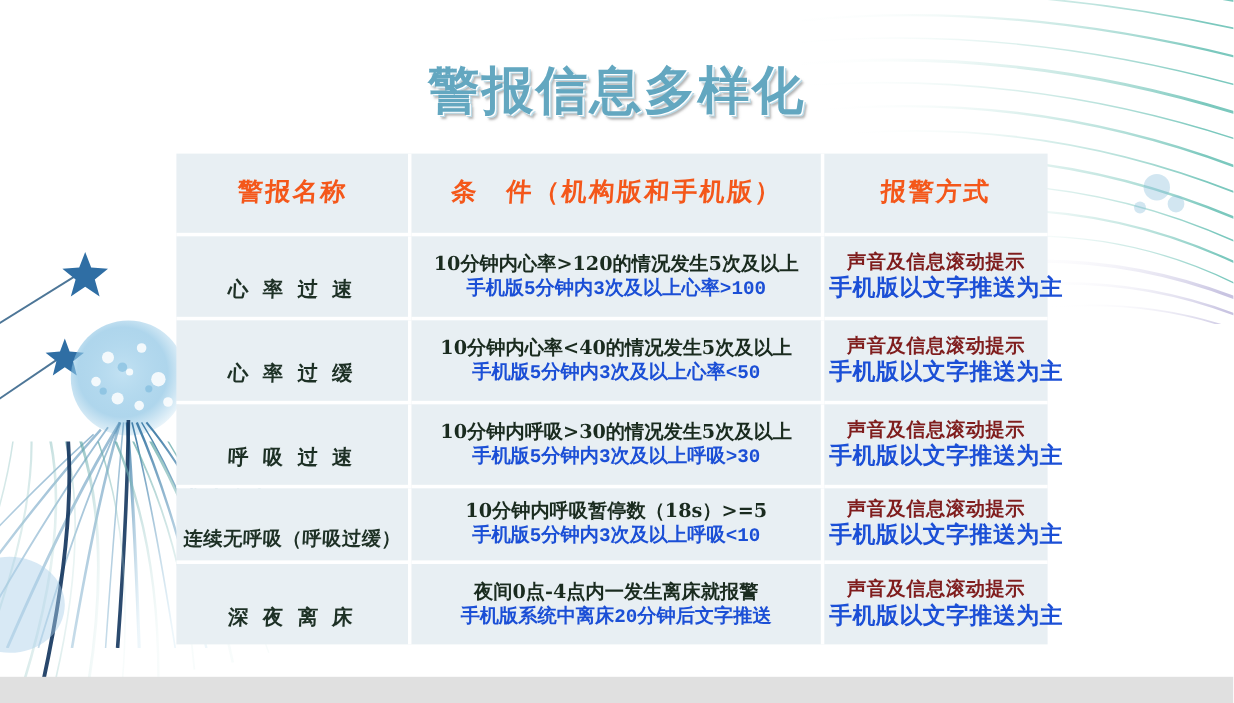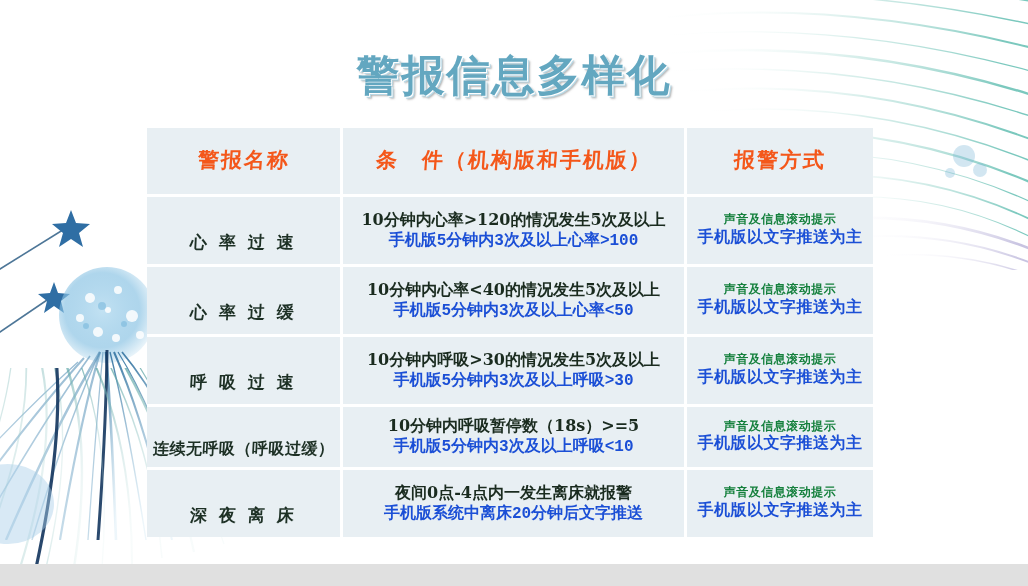--- a/index.html
+++ b/index.html
@@ -127,26 +127,26 @@
     white-space: nowrap;
   }
   .line-b {
     font-family: Liberation Mono, monospace;
     font-size: 16px;
     font-weight: bold;
     color: #1b4fd6;
     white-space: nowrap;
   }
   .method .line-a {
-    font-size: 12px;
+    font-size: 16px;
     letter-spacing: 0.5px;
-    color: #15803d;
+    color: #7f1d1d;
   }
   .method .line-b {
-    font-size: 16px;
+    font-size: 19px;
     letter-spacing: 0.5px;
   }
 </style>
 </head>
 <body>
 
 <div id="slide">
 
   <div class="bg-layer">
 

